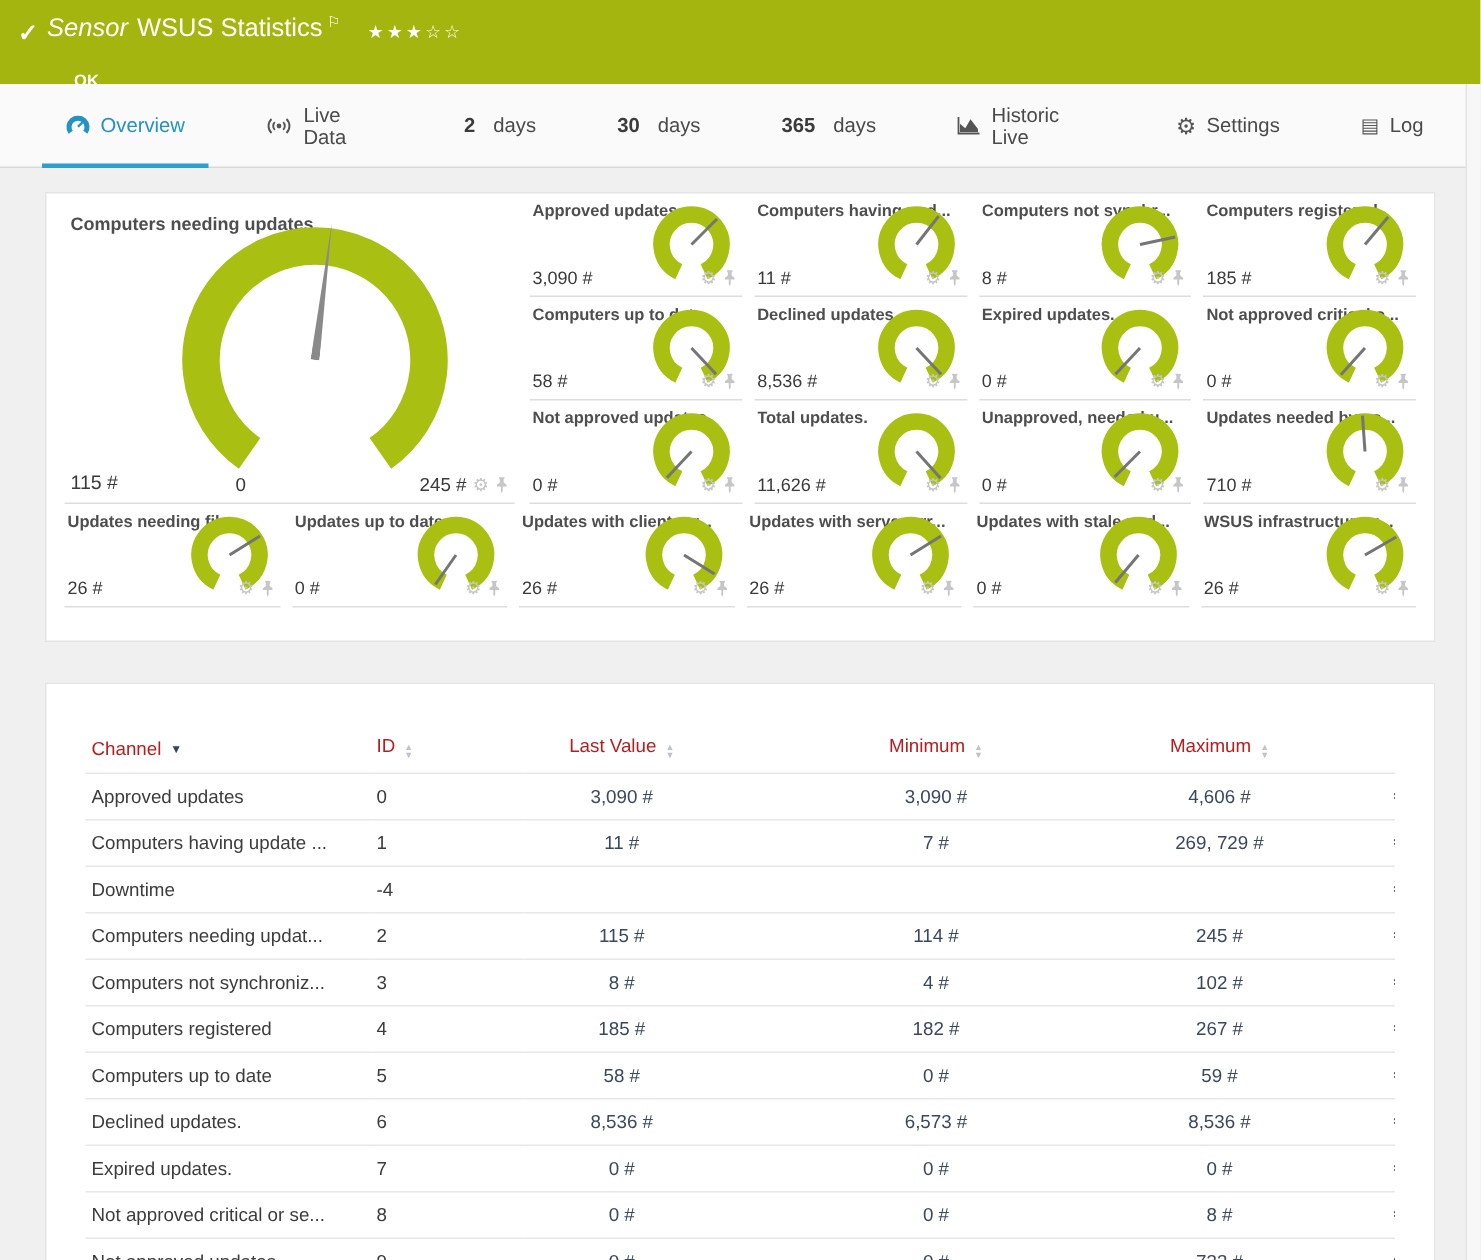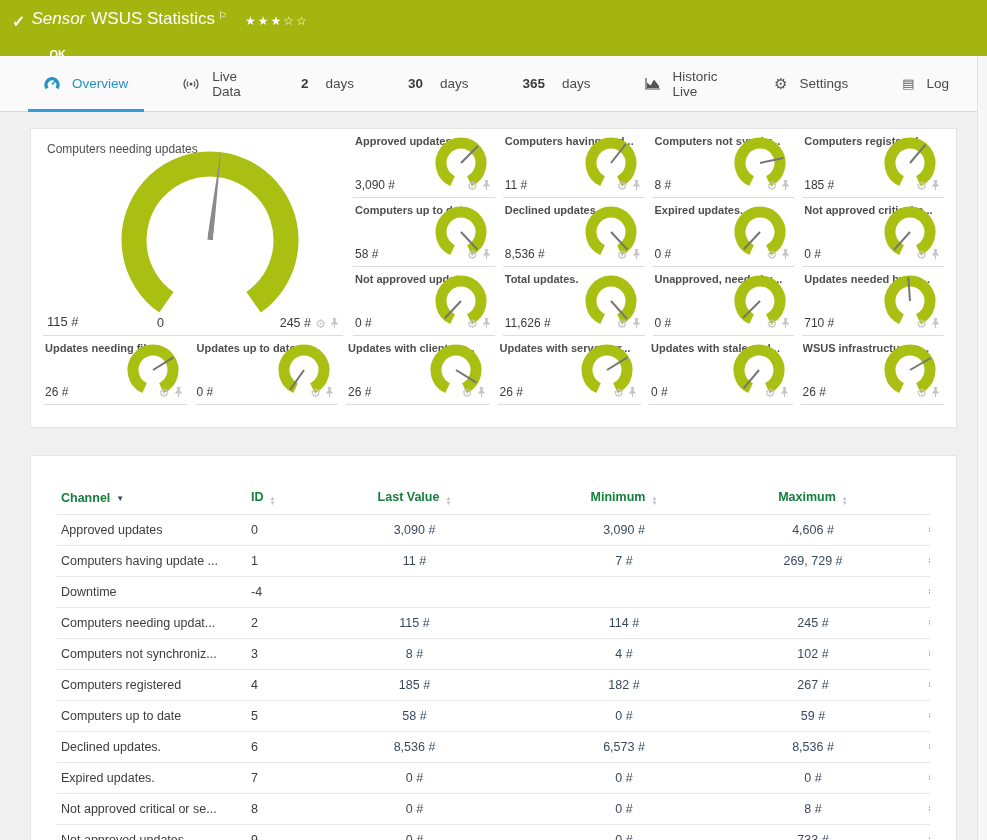--- a/index.html
+++ b/index.html
@@ -23,35 +23,35 @@
   .hdr-main{display:flex;flex-direction:column}
   .hdr-line1{display:flex;align-items:flex-start;font-size:17px;line-height:22px}
   .sensor-kind{font-style:italic;margin-right:6px}
   .flag-icon{font-size:10px;margin:-3px 0 0 3px}
   .flag-icon::before{content:"\2690"}
   .stars{font-size:12px;letter-spacing:2px;margin:2px 0 0 18px}
   .hdr-status{font-size:11px;font-weight:bold;margin:16px 0 0 18px}
 
   
   .tabbar{height:56px;background:#fafafa;border-bottom:1px solid #d9d9d9;display:flex;align-items:stretch;padding-left:28px;position:relative}
-  .tab{display:flex;align-items:center;gap:12px;padding:0 16px;margin-right:22px;font-size:13.5px;color:#4a4a4a;cursor:pointer;position:relative}
+  .tab{display:flex;align-items:center;gap:7px;padding:0 16px;margin-right:22px;font-size:13.5px;color:#4a4a4a;cursor:pointer;position:relative}
   .tab .t-ico{display:inline-flex;align-items:center;color:#555}
   .tab.active{color:#2492c4}
   .tab.active::after{content:"";position:absolute;left:0;right:0;bottom:-1px;height:3px;background:var(--blue)}
   .tab-num{font-weight:bold;color:#3b3b3b;margin-right:5px}
   .gear-glyph::before{content:"\2699";font-size:15px}
   .log-glyph::before{content:"\25A4";font-size:13px}
 
   
   .content{padding:16px 30px 0 30px}
   .card{background:#fff;border:1px solid var(--card-border)}
   .card.gauges{height:300px;padding:0 12px;display:flex;flex-direction:column}
   .g-top{display:flex;flex:0 0 auto}
   .big-tile{width:300px;height:207px;position:relative;border-bottom:1px solid #ddd;margin-right:10px;flex:0 0 auto}
-  .big-title{font-size:12px;font-weight:normal;color:#4e4e4e;padding:13px 0 0 4px}
+  .big-title{font-size:12px;font-weight:bold;color:#4e4e4e;padding:13px 0 0 4px}
   .gauge-main{width:210px;height:180px;position:relative;margin:-8px 8px 0 62px}
   .gauge-main svg{position:absolute;inset:0}
   .needle-main{position:absolute;left:calc(50% - 3px);bottom:88px;width:6px;height:92px;background:#8a8a8a;clip-path:polygon(50% 0,100% 100%,0 100%);transform-origin:50% 100%}
   .g-min{position:absolute;left:52px;bottom:-2px;font-size:12.5px;color:#3a3a3a}
   .g-max{position:absolute;right:4px;bottom:-2px;font-size:12.5px;color:#3a3a3a}
   .big-value{position:absolute;left:4px;bottom:6px;font-size:13px;color:#3a3a3a}
 
   .tile-grid{flex:1;display:grid;grid-template-columns:repeat(4,1fr);column-gap:8px}
   .bottom-grid{display:grid;grid-template-columns:repeat(6,1fr);column-gap:8px}
   .tile{height:69px;position:relative;border-bottom:1px solid #ddd;padding:6px 2px 0 2px;overflow:hidden;cursor:pointer}
@@ -61,21 +61,21 @@
   .gauge-sm svg{position:absolute;inset:0}
   .needle-sm{position:absolute;left:27px;bottom:28px;width:2px;height:24px;background:#757575;transform-origin:50% 100%}
   .tile-icons{position:absolute;right:4px;bottom:3px;display:flex;align-items:center;gap:4px;color:var(--muted-icon)}
   .mini-gear::before{content:"\2699";font-size:12px;line-height:12px}
   .mini-pin svg{display:block}
 
   
   .card.table-card{margin-top:27px;min-height:400px;padding:26px 26px 0 26px}
   table{width:100%;border-collapse:collapse;table-layout:fixed}
   th,td{font-size:12.5px;padding:8px 4px;border-bottom:1px solid #e7e7e7;text-align:left;white-space:nowrap;overflow:hidden}
-  th{color:#15803d;font-weight:bold;cursor:pointer}
+  th{color:#b91c1c;font-weight:normal;cursor:pointer}
   td{color:var(--ink)}
   .col-channel{width:190px}
   .col-id{width:102px}
   .col-last{width:175px}
   .col-min{width:210px}
   .col-max{width:190px}
   .col-gear{width:auto}
   th.num,td.num{text-align:center}
   td.c-last,th.h-last{padding-right:48px}
   td.c-min,th.h-min{padding-right:14px}

